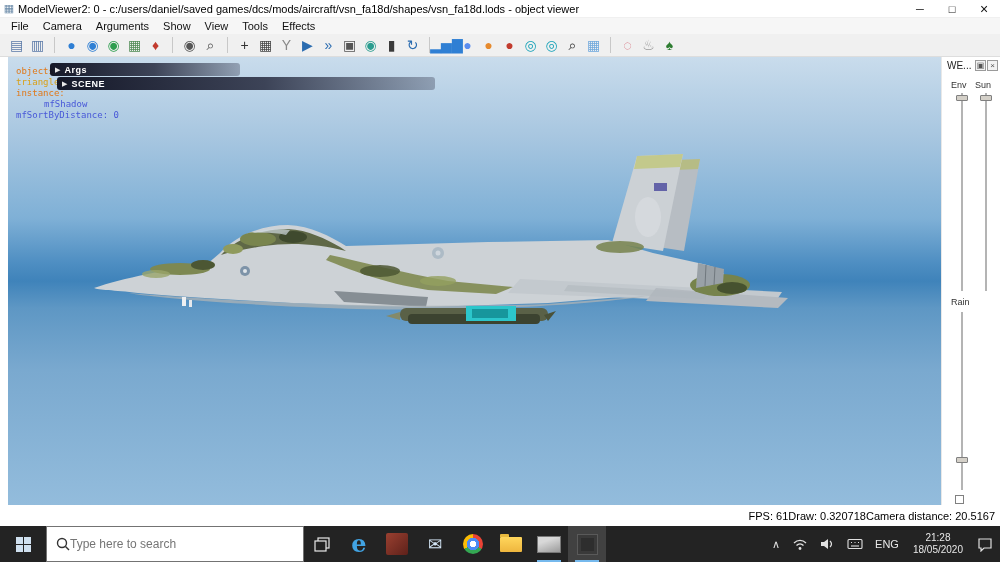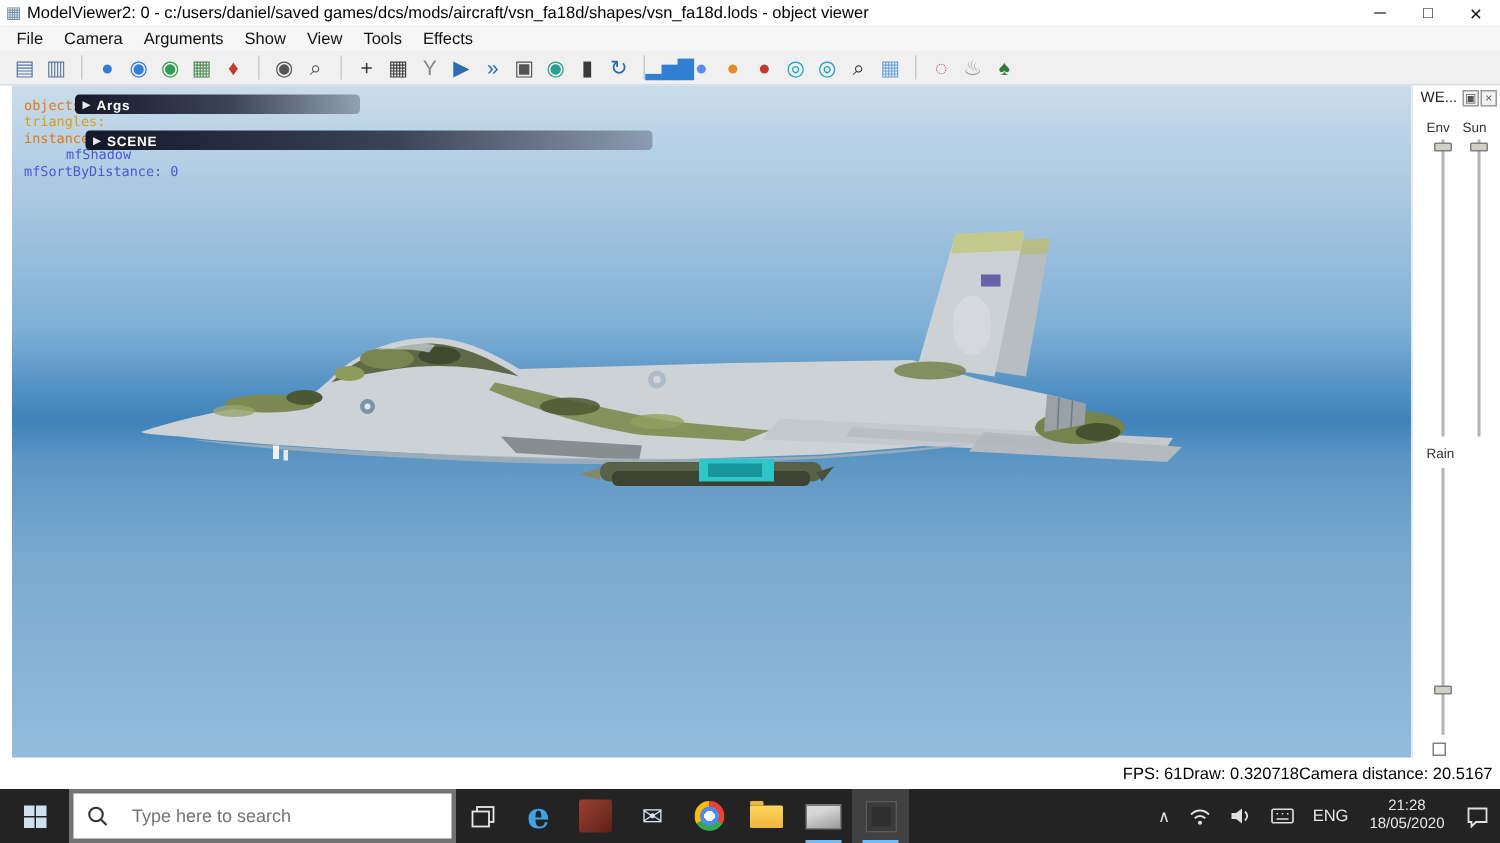--- a/index.html
+++ b/index.html
@@ -33,21 +33,21 @@
   .viewport { flex:1; margin-left:8px; position:relative; overflow:hidden;
     background:linear-gradient(180deg,#c9dcec 0%,#a7c6e0 18%,#7fb0d6 36%,#4e8ec2 46%,
       #3f83ba 50%,#5e97c4 56%,#7aa9cf 70%,#93bcdc 100%); }
   .jet-svg { position:absolute; left:0; top:0; width:100%; height:100%; }
 
   .debug-overlay { position:absolute; left:8px; top:9px; z-index:2;
     font-family:"DejaVu Sans Mono", monospace; font-size:9px; line-height:11px; }
   .ov-line { white-space:nowrap; }
 
   .vp-panels { position:absolute; left:42px; top:6px; z-index:3; }
-  .vp-panel { height:13px; margin-bottom:11px; border-radius:3px; display:flex;
+  .vp-panel { height:13px; margin-bottom:1px; border-radius:3px; display:flex;
     align-items:center; padding-left:5px;
     background:linear-gradient(to right, rgba(12,14,30,0.95) 0%, rgba(38,42,62,0.85) 55%, rgba(70,76,98,0.4) 100%); }
   .vp-panel:nth-of-type(2), .vp-panel:nth-of-type(3) { margin-left:7px; }
   .vp-arrow { color:#e8e8e8; font-size:7px; margin-right:4px; }
   .vp-label { color:#ffffff; font-size:9px; font-weight:bold; letter-spacing:0.5px; }
 
   
   .right-panel { width:59px; background:#ffffff; position:relative; font-size:9px; color:#333;
     border-left:1px solid #e8e8e8; }
   .rp-header { position:absolute; top:3px; left:5px; right:2px; display:flex; align-items:center; }
@@ -69,22 +69,22 @@
 
   
   .statusbar { height:21px; background:#ffffff; display:flex; align-items:center;
     justify-content:flex-end; font-size:11px; color:#000; padding-right:5px; }
 
   
   .taskbar { height:36px; background:#232323; display:flex; align-items:stretch; color:#e8e8e8; }
   .start-btn { width:46px; display:flex; align-items:center; justify-content:center; }
   .win-logo { display:grid; grid-template-columns:7px 7px; grid-template-rows:7px 7px; gap:1px; }
   .win-logo span { background:#cfe0ef; }
-  .search-box { width:258px; background:#ffffff; border:3px solid #737373; display:flex;
-    align-items:center; padding-left:9px; gap:16px; }
+  .search-box { width:258px; background:#ffffff; border:1px solid #737373; display:flex;
+    align-items:center; padding-left:9px; gap:0; }
   .search-box input { border:none; outline:none; font-size:12px; color:#333; width:200px;
     font-family:"Liberation Sans", sans-serif; background:transparent; }
   .taskview-btn { width:36px; display:flex; align-items:center; justify-content:center; }
   .tb-apps { display:flex; }
   .tb-app { width:38px; display:flex; align-items:center; justify-content:center; position:relative; }
   .tb-app.active { background:#414141; }
   .tb-app.active::after, .tb-app.running::after { content:""; position:absolute; bottom:0;
     left:7px; right:7px; height:2px; background:#76b9ed; }
   .app-glyph { display:flex; align-items:center; justify-content:center; line-height:1; }
   .edge-e { color:#41a3e3; font-size:24px; font-weight:bold; font-family:"DejaVu Serif", serif; }

